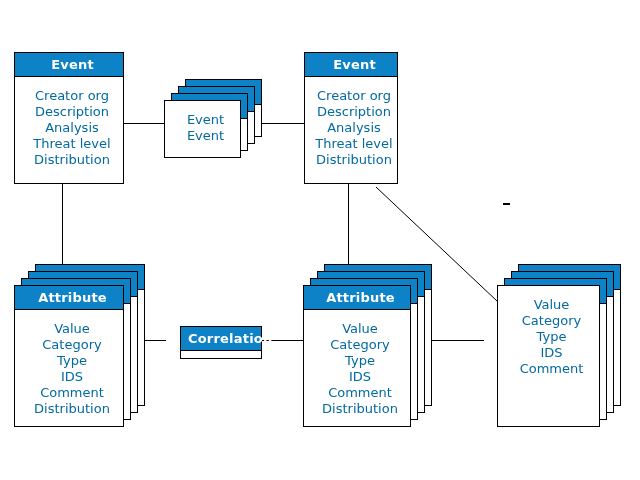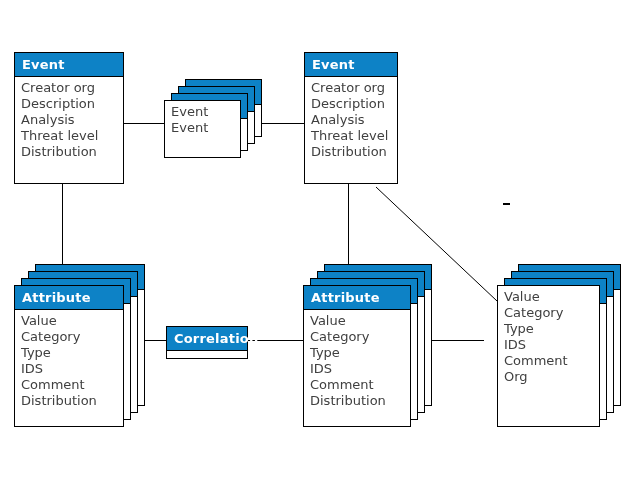--- a/index.html
+++ b/index.html
@@ -52,39 +52,41 @@
   .card.ghost { background: #ffffff; }
   .ghost .ghead {
     height: 24px;
     background: #0d82c6;
     border-bottom: 1px solid #000000;
   }
 
   .card.front {
     background: #ffffff;
     z-index: 20;
+    text-align: center;
   }
   .hdr {
     box-sizing: border-box;
     background: #0d82c6;
     border-bottom: 1px solid #000000;
     color: #ffffff;
     font-weight: bold;
     font-size: 13px;
     line-height: 23px;
     height: 24px;
     padding-left: 7px;
     white-space: nowrap;
     letter-spacing: 0.2px;
   }
   .attrs {
     padding: 3px 0 4px 6px;
     font-size: 13px;
     line-height: 16px;
-    color: #404040;
+    color: #0369a1;
+    margin-top: 8px;
   }
   .attrs div { white-space: nowrap; }
 
   
   .speck {
     position: absolute;
     background: #000000;
   }
 </style>
 </head>
@@ -167,21 +169,21 @@
         <div>Value</div>
         <div>Category</div>
         <div>Type</div>
         <div>IDS</div>
         <div>Comment</div>
         <div>Distribution</div>
       </div>
     </div>
   </div>
 
-  <div class="entity" style="left:166px; top:326px; width:82px; height:33px;">
+  <div class="entity" style="left:180px; top:326px; width:82px; height:33px;">
     <div class="card front" style="left:0; top:0; width:82px; height:33px;">
       <div class="hdr">Correlation</div>
       <div class="attrs"></div>
     </div>
   </div>
 
   <div class="entity" style="left:303px; top:264px; width:129px; height:163px;">
     <div class="card ghost" style="left:21px; top:0;    width:108px; height:142px;">
         <div class="ghead"></div>
       </div>
@@ -214,18 +216,17 @@
     <div class="card ghost" style="left:7px;  top:14px; width:103px; height:142px;">
         <div class="ghead"></div>
       </div>
     <div class="card front" style="left:0; top:21px; width:103px; height:142px;">
       <div class="attrs">
         <div>Value</div>
         <div>Category</div>
         <div>Type</div>
         <div>IDS</div>
         <div>Comment</div>
-        <div>Org</div>
       </div>
     </div>
   </div>
 
 </div>
 
 </body></html>

